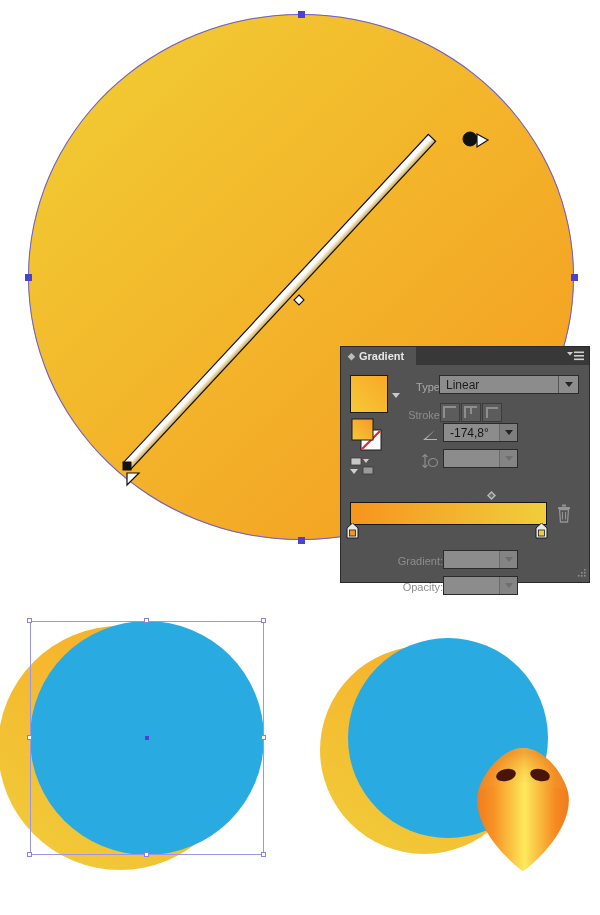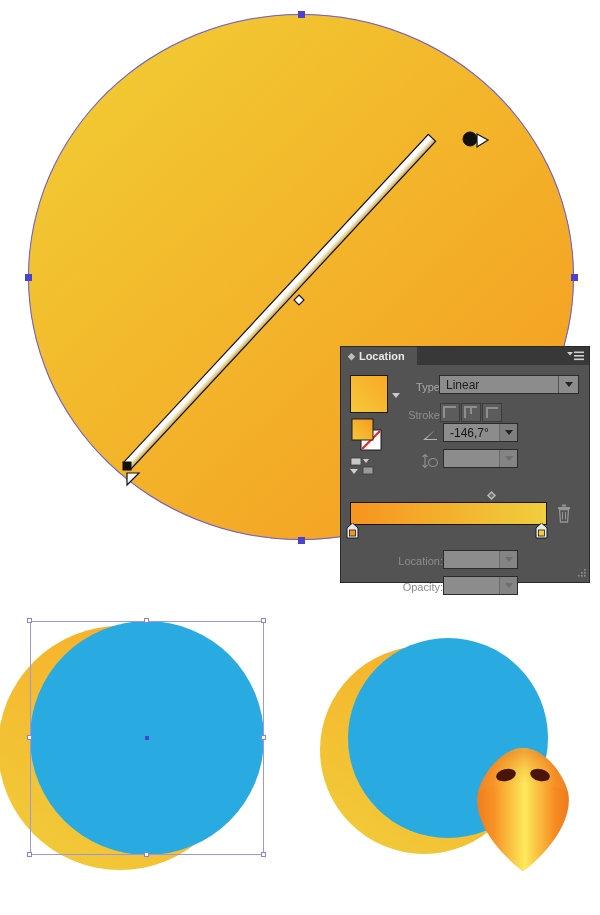--- a/index.html
+++ b/index.html
@@ -179,21 +179,21 @@
 
       <path d="M 271 281 l 5 5 l -5 5 l -5 -5 z" fill="#ffffff" stroke="#111111" stroke-width="1.1"></path>
     </svg>
   </div>
 
   <div id="gradient-panel">
 
     <div class="panel-tabbar">
       <div class="panel-tab">
         <span class="tab-diamond">◆</span>
-        <span>Location</span>
+        <span>Gradient</span>
       </div>
       <svg class="panel-menu" viewBox="0 0 18 11">
         <path d="M1 1 L7 1 L4 4.5 Z" fill="#cfcfcf"></path>
         <rect x="8" y="0.5" width="10" height="1.6" fill="#cfcfcf"></rect>
         <rect x="8" y="4" width="10" height="1.6" fill="#cfcfcf"></rect>
         <rect x="8" y="7.5" width="10" height="1.6" fill="#cfcfcf"></rect>
       </svg>
     </div>
 
     <div class="panel-body">
@@ -243,21 +243,21 @@
       <div class="stroke-btn" id="stroke-btn-3">
         <svg viewBox="0 0 18 17" width="18" height="17">
             <path d="M4 14 L4 4 L15 4" stroke="#8e8e8e" stroke-width="2" fill="none"></path>
           </svg>
       </div>
 
       <svg id="angle-icon" viewBox="0 0 18 14">
         <path d="M2 12 L16 12 L16 11 L5 11 L14 2 Z" fill="#b3b3b3"></path>
       </svg>
       <div id="angle-field" class="field">
-        <span class="field-text">-146,7°</span>
+        <span class="field-text">-174,8°</span>
         <span class="drop">
             <span class="caret"></span>
           </span>
       </div>
 
       <svg id="aspect-icon" viewBox="0 0 18 16">
         <path d="M4 2 L4 14 M1.5 4 L4 1.5 L6.5 4 M1.5 12 L4 14.5 L6.5 12" stroke="#8d8d8d" stroke-width="1.2" fill="none"></path>
         <ellipse cx="12" cy="9.5" rx="4.5" ry="4" fill="none" stroke="#8d8d8d" stroke-width="1.2"></ellipse>
       </svg>
       <div id="aspect-field" class="field dim">
@@ -282,21 +282,21 @@
         <rect x="3.5" y="7" width="6" height="6" fill="#f0ce3d" stroke="#1c1c1c" stroke-width="0.8"></rect>
       </svg>
 
       <svg id="trash-icon" viewBox="0 0 16 20">
         <rect x="2" y="4" width="12" height="2" fill="#949494"></rect>
         <rect x="6" y="1.5" width="4" height="2" fill="#949494"></rect>
         <path d="M3.5 6.5 L12.5 6.5 L11.5 19 L4.5 19 Z" fill="none" stroke="#949494" stroke-width="1.3"></path>
         <path d="M6.5 9 L6.5 16.5 M9.5 9 L9.5 16.5" stroke="#949494" stroke-width="1.1"></path>
       </svg>
 
-      <div id="opacity-label" class="lbl lbl-dim">Location:</div>
+      <div id="opacity-label" class="lbl lbl-dim">Gradient:</div>
       <div id="opacity-field" class="field dim">
         <span class="field-text"></span>
         <span class="drop dim">
             <span class="caret dim"></span>
           </span>
       </div>
 
       <div id="location-label" class="lbl lbl-dim">Opacity:</div>
       <div id="location-field" class="field dim">
         <span class="field-text"></span>

